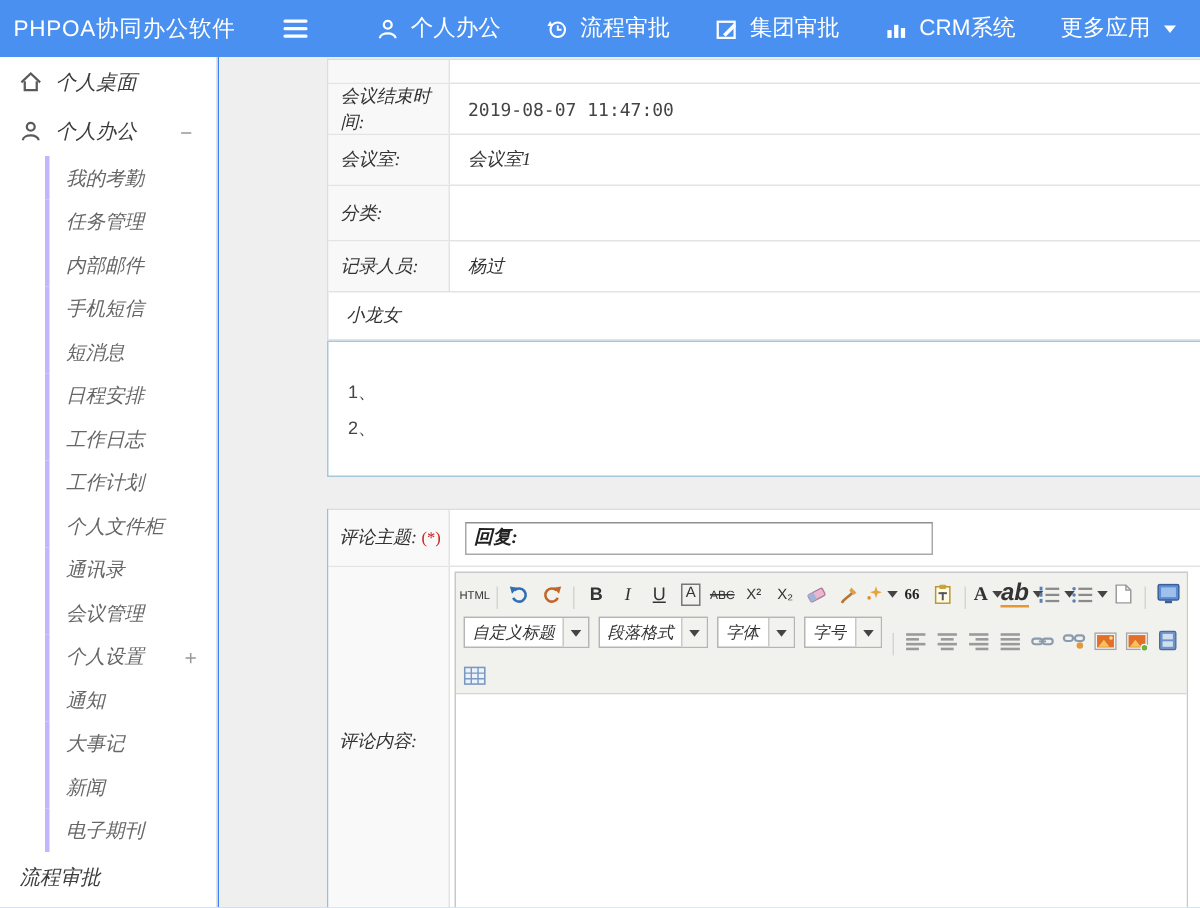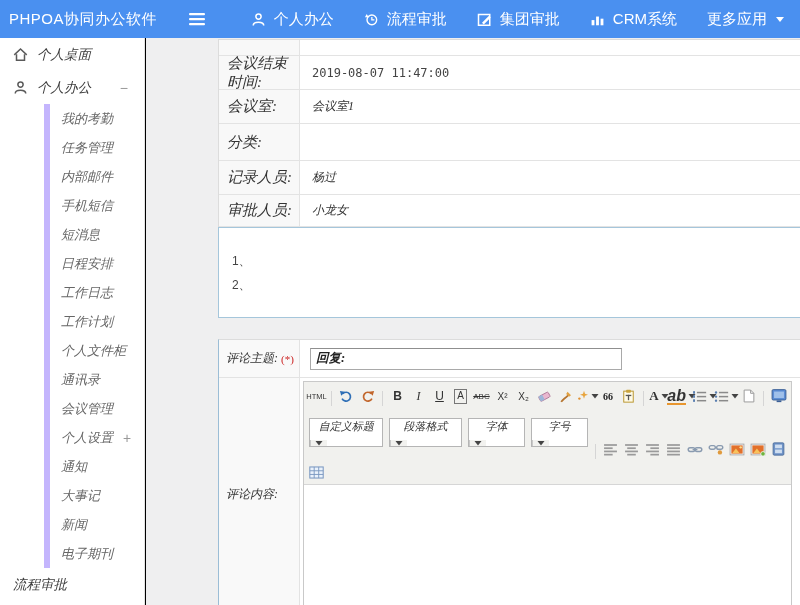--- a/index.html
+++ b/index.html
@@ -1,47 +1,47 @@
 <!DOCTYPE html>
 <html><head>
 <meta charset="utf-8">
 <style>
   html,body{margin:0;padding:0;background:#fff;}
   #screen{position:relative;width:800px;height:605px;overflow:hidden;
-    font-family:"Liberation Sans",sans-serif;background:#000000;}
+    font-family:"Liberation Sans",sans-serif;background:#3b82f6;}
 
   
   .topbar{position:absolute;top:0;left:0;right:0;height:38px;background:#4a90f0;
     display:flex;align-items:center;color:#fff;}
   .app-title{font-size:15px;padding-left:9px;width:180px;letter-spacing:.5px;white-space:nowrap;}
   .hamburger{margin-left:12px;display:inline-flex;cursor:pointer;padding:4px;}
   .nav{display:flex;align-items:center;margin-left:26px;}
   .nav-item{display:flex;align-items:center;gap:8px;font-size:15px;cursor:pointer;
     margin:0 15px;white-space:nowrap;}
   .nav-label{line-height:38px;}
 
   
   .sidebar{position:absolute;top:38px;left:0;width:145px;bottom:0;background:#fff;
     border-right:1px solid #e3e3e3;box-sizing:border-box;overflow:hidden;}
   .side-item{display:flex;align-items:center;position:relative;cursor:pointer;color:#555;font-style:italic;}
   .side-item.l0{height:33px;padding-left:13px;gap:9px;font-size:13.5px;color:#3c3c3c;}
-  .side-item.l1{height:29px;margin-left:44px;border-left:6px solid #c4b5fd;
+  .side-item.l1{height:29px;margin-left:30px;border-left:3px solid #c4b5fd;
     padding-left:11px;font-size:13px;color:#666;}
   .side-toggle{position:absolute;right:16px;color:#999;font-size:14px;line-height:14px;}
   .side-item.l1 .side-toggle{right:13px;}
 
   
   .content{position:absolute;left:146px;top:38px;right:0;bottom:0;background:#efeff0;overflow:hidden;}
   .main{position:absolute;left:72px;top:1px;width:620px;}
 
   .table1{background:#fff;border:1px solid #dcdcdc;border-bottom:none;box-sizing:border-box;}
   .frow{display:flex;border-bottom:1px solid #e3e3e3;}
   .frow .lbl{flex:0 0 81px;width:81px;background:#f8f8f8;border-right:1px solid #e3e3e3;
     display:flex;align-items:center;padding-left:8px;box-sizing:border-box;
-    font-size:15px;color:#333;font-style:italic;font-family:"Liberation Serif",serif;}
+    font-size:12px;color:#333;font-style:italic;font-family:"Liberation Serif",serif;}
   .frow .val{flex:1;display:flex;align-items:center;padding-left:12px;font-size:12px;color:#333;
     font-style:italic;font-family:"Liberation Serif",serif;}
   .frow .val.mono{font-style:normal;font-family:"DejaVu Sans Mono",monospace;font-size:12px;color:#444;}
 
   .notes{background:#fff;border:1px solid #a5c6db;height:91px;box-sizing:border-box;
     padding:21px 0 0 13px;font-size:12px;color:#444;}
   .notes .note-line{line-height:24px;}
 
   .ctable{margin-top:21px;background:#fff;border:1px solid #dcdcdc;border-left-color:#9bbdd6;
     box-sizing:border-box;}
@@ -70,23 +70,23 @@
   .i{font-style:italic;font-family:"Liberation Serif",serif;font-size:12px;}
   .u{text-decoration:underline;font-size:12px;}
   .boxed{border:1px solid #777;line-height:11px;height:13px;padding:0 2px;font-size:10px;}
   .strike{text-decoration:line-through;font-size:8px;letter-spacing:0;}
   .sup,.sub{font-size:10px;}
   .quote{font-family:"Liberation Serif",serif;font-weight:bold;font-size:10px;color:#222;}
   .fontA{font-family:"Liberation Serif",serif;font-weight:bold;font-size:13px;}
   .hl{font-size:16px;font-style:italic;background:linear-gradient(to top,#e8962f 2px,rgba(0,0,0,0) 2px);font-weight:bold;}
   .icn{display:inline-flex;align-items:center;justify-content:center;line-height:0;}
   .caret-sm{margin-left:2px;display:inline-flex;}
-  .tsel{display:flex;align-items:center;height:29px;border:1px solid #b5b5b5;background:#fff;
-    margin:12px 3px;font-size:11px;color:#333;cursor:pointer;box-sizing:border-box;
-    font-style:italic;font-family:"Liberation Serif",serif;flex-direction:column;}
+  .tsel{display:flex;align-items:center;height:21px;border:1px solid #b5b5b5;background:#fff;
+    margin:5px 3px;font-size:11px;color:#333;cursor:pointer;box-sizing:border-box;
+    font-style:italic;font-family:"Liberation Serif",serif;}
   .tsel .txt{padding:0 5px;flex:1;white-space:nowrap;overflow:hidden;}
   .tsel .car{width:16px;align-self:stretch;border-left:1px solid #c9c9c9;display:flex;
     align-items:center;justify-content:center;background:#f2f2ef;}
   .edit-area{height:168px;background:#fff;cursor:text;}
 </style>
 </head>
 <body>
 
 <div id="screen">
 
@@ -243,21 +243,20 @@
           </div>
           <div class="frow" style="height: 36px;">
             <div class="lbl">分类:</div>
             <div class="val"></div>
           </div>
           <div class="frow" style="height: 33px;">
             <div class="lbl">记录人员:</div>
             <div class="val">杨过</div>
           </div>
           <div class="frow" style="height: 31px;">
-            <div class="lbl">审批人员:</div>
             <div class="val">小龙女</div>
           </div>
         </div>
 
       <div class="notes">
           <div class="note-line">1、</div>
           <div class="note-line">2、</div>
         </div>
 
       <div class="ctable">

